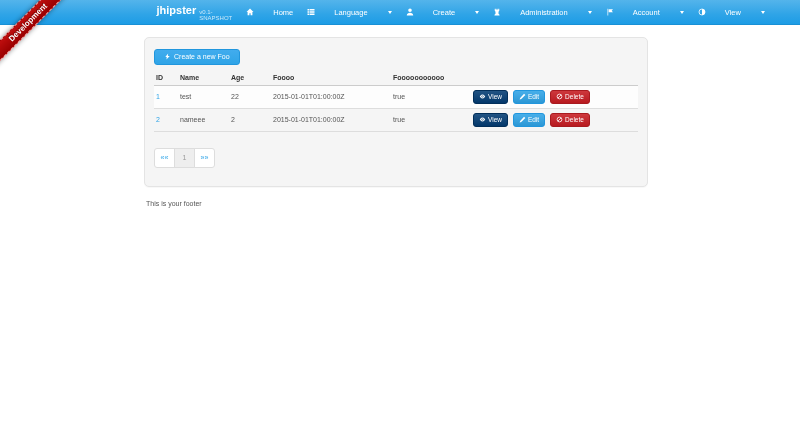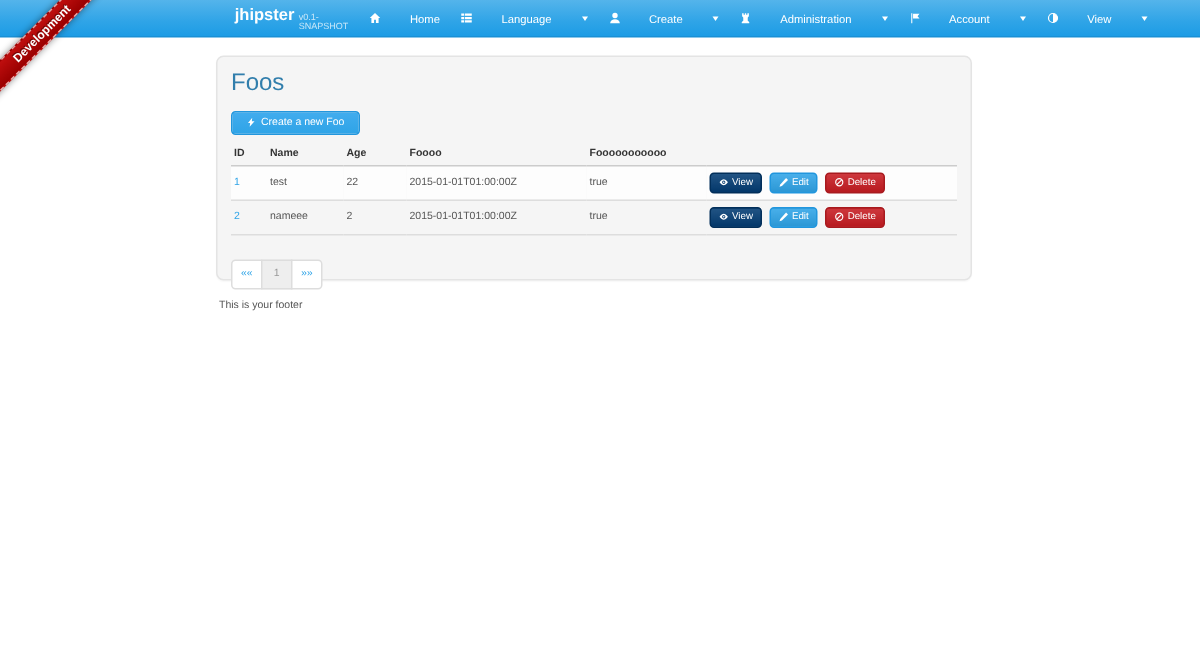--- a/index.html
+++ b/index.html
@@ -167,21 +167,20 @@
         <span>View</span>
         <span class="caret"></span>
       </div>
     </div>
   </div>
 </div>
 
 <div class="ribbon">Development</div>
 
 <div class="card">
-  <div class="page-title">Foos</div>
 
   <div class="btn-create">
     <svg class="nicon" viewBox="0 0 16 16" fill="#fff">
         <path d="M9.5 1L3 9.2h3.3L5.6 15 13 6.6H8.9z"></path>
       </svg>
     <span>Create a new Foo</span>
   </div>
 
   <table class="foo-table">
     <colgroup>

